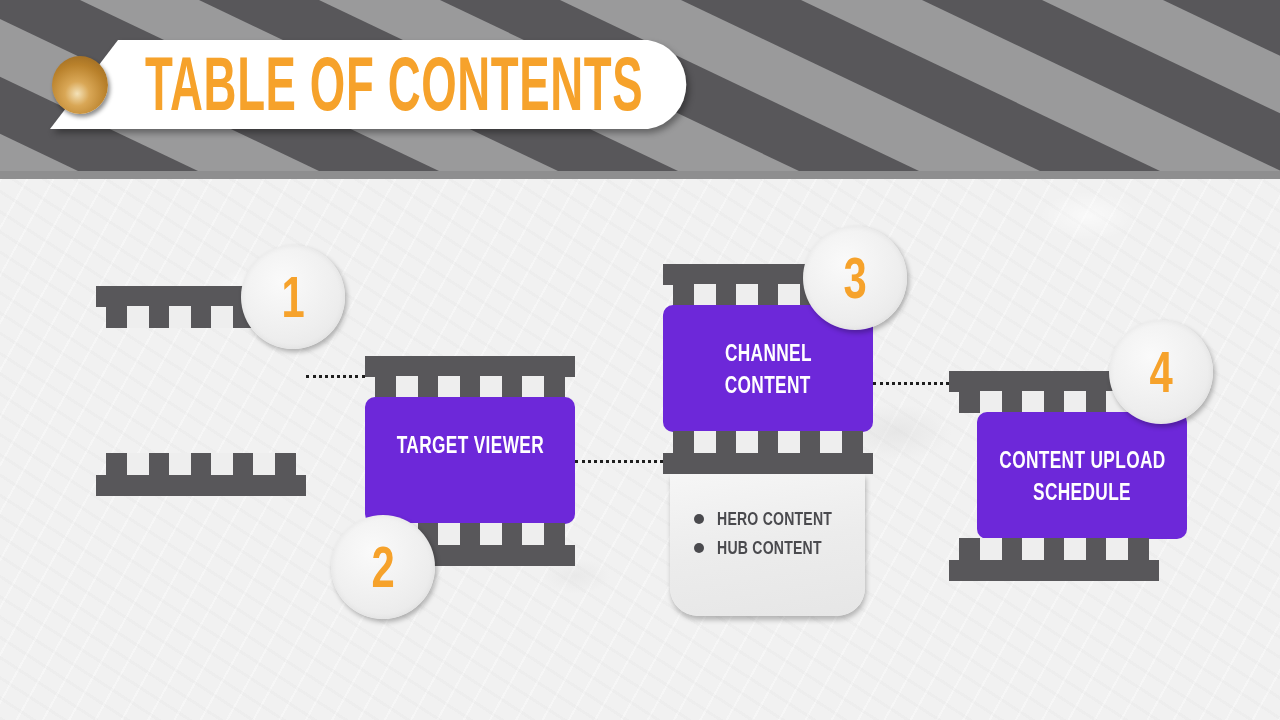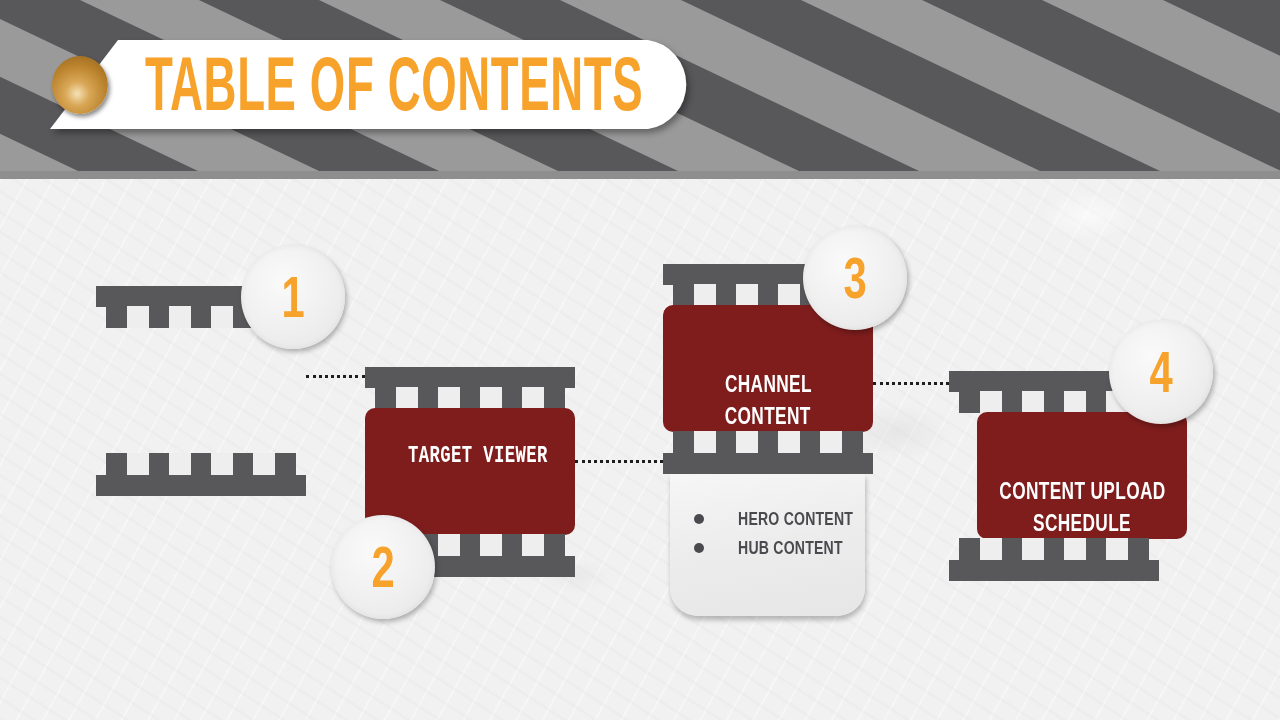--- a/index.html
+++ b/index.html
@@ -48,22 +48,22 @@
   }
   .frame .band { position: absolute; left: 0; width: 210px; height: 21px; background: #58575a; }
   .frame .band.top { top: 0; }
   .frame .band.bottom { top: 189px; }
   .frame .holes { position: absolute; left: 10px; width: 190px; height: 22px; background: #58575a; }
   .frame .holes.top { top: 20px; }
   .frame .holes.bottom { top: 167px; }
   .frame .hole { position: absolute; top: 0; width: 22px; height: 22px; background: #eeeeee; }
   .frame .panel {
     position: absolute; left: 0; top: 41px; width: 210px; height: 127px;
-    background: #7f1d1d; border-radius: 10px;
-    display: flex; align-items: center; justify-content: flex-end;
+    background: #6d28d9; border-radius: 10px;
+    display: flex; align-items: center; justify-content: center;
   }
   .frame .label {
     color: #ffffff; font-weight: bold; font-size: 24px; line-height: 32px; letter-spacing: 0.5px;
     text-align: center; white-space: nowrap;
     transform: scaleX(0.72);
   }
   .badge {
     position: absolute; width: 104px; height: 104px; border-radius: 50%;
     background: radial-gradient(circle at 40% 35%, #fafafa 0%, #eeeeee 60%, #e4e4e4 100%);
     box-shadow: 2px 3px 5px rgba(0,0,0,0.28), inset 0 0 6px rgba(0,0,0,0.06);
@@ -74,21 +74,21 @@
     transform: scaleX(0.72); display: inline-block;
   }
   .sublist {
     position: absolute; left: 670px; top: 474px; width: 195px; height: 142px;
     background: linear-gradient(170deg, #f6f6f6 0%, #ececec 50%, #e6e6e6 100%);
     border-radius: 0 0 28px 28px;
     box-shadow: 1px 4px 5px rgba(0,0,0,0.25);
   }
   .sublist ul { list-style: none; position: absolute; left: 24px; top: 30px; }
   .sublist li {
-    height: 29px; display: flex; align-items: center; white-space: nowrap; gap: 21px;
+    height: 29px; display: flex; align-items: center; white-space: nowrap;
   }
   .sublist .dot {
     width: 10px; height: 10px; border-radius: 50%; background: #4a4a4e; margin-right: 13px; flex: none;
   }
   .sublist .txt {
     color: #4a4a4e; font-weight: bold; font-size: 19px; letter-spacing: 0.3px;
     display: inline-block; transform: scaleX(0.74); transform-origin: left center;
   }
 </style>
 </head>
@@ -137,21 +137,21 @@
     <div class="hole" style="left:63px"></div>
     <div class="hole" style="left:105px"></div>
     <div class="hole" style="left:147px"></div>
   </div>
   <div class="band bottom"></div>
 </div>
 <div class="badge" style="left:241px; top:245px;">
   <span>1</span>
 </div>
 
-<div class="frame" style="left:365px; top:367px;font-family:Liberation Mono, monospace;">
+<div class="frame" style="left:365px; top:356px;">
   <div class="band top"></div>
   <div class="holes top">
     <div class="hole" style="left:21px"></div>
     <div class="hole" style="left:63px"></div>
     <div class="hole" style="left:105px"></div>
     <div class="hole" style="left:147px"></div>
   </div>
   <div class="panel" style="align-items:flex-start; padding-top:32px;">
     <div class="label">TARGET VIEWER</div>
   </div>

